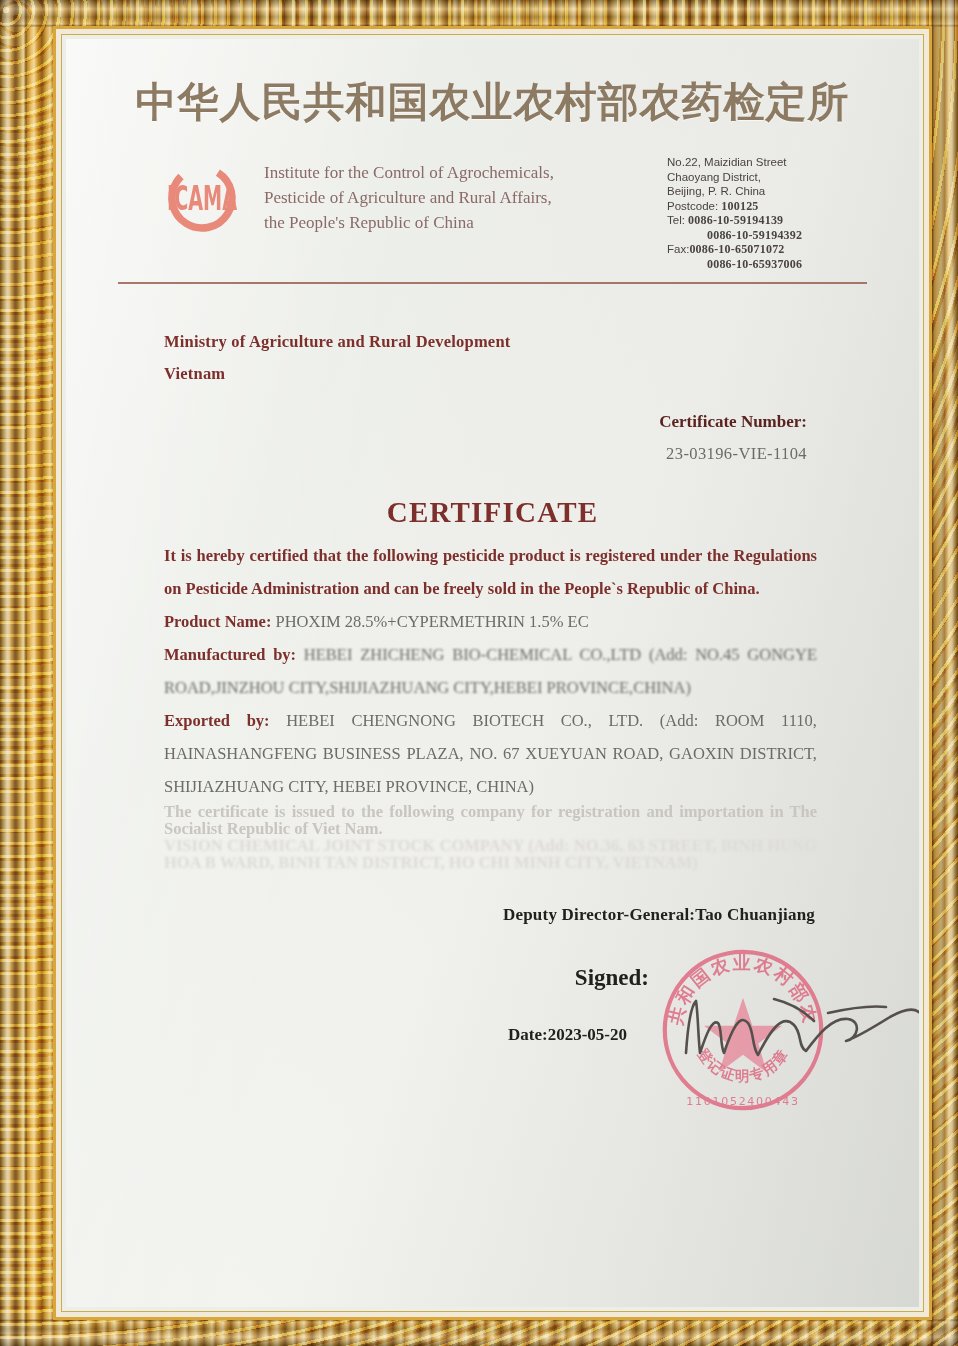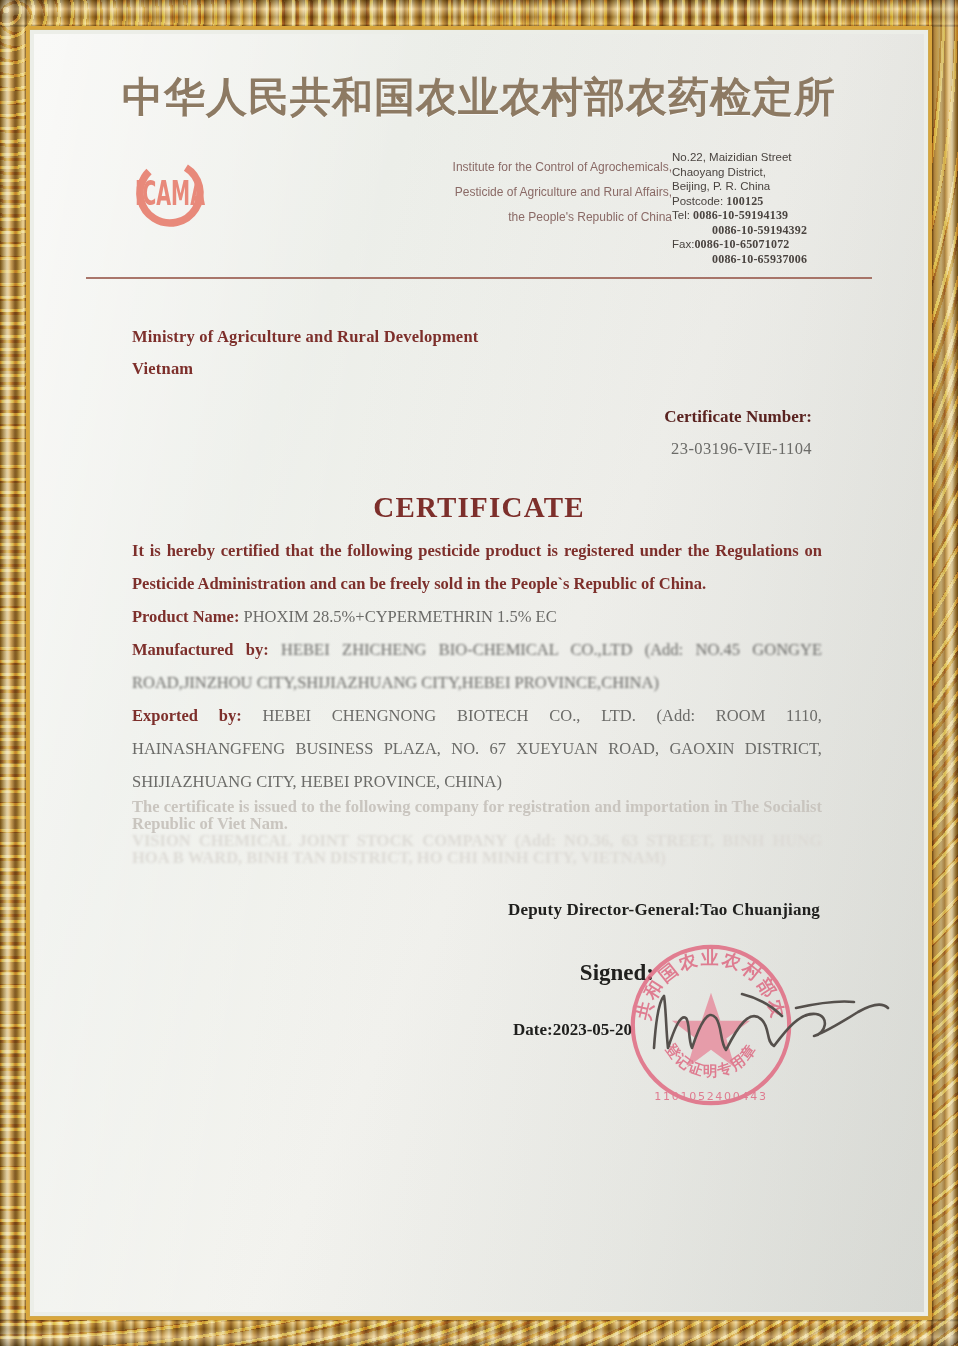--- a/index.html
+++ b/index.html
@@ -50,20 +50,22 @@
     mix-blend-mode:overlay;
   }
 
   
   .fillet{
     position:relative;
     height:100%;
     box-sizing:border-box;
     border:3px solid #d9a63c;
     background:#f2ead8;
+    padding:5px;
+    margin-left:27px;
   }
   .fillet2{
     height:100%;
     box-sizing:border-box;
     border:1px solid #cfa94e;
     background:#eceee8;
     padding:4px;
   }
 
   
@@ -96,23 +98,23 @@
   }
   .header-row{
     display:flex;align-items:flex-start;
     margin-top:22px;
     padding-left:42px;
   }
   .logo-cell{width:104px;flex:none;padding-top:6px;text-align:right;}
   .logo{width:84px;height:80px;display:block;}
   .org-cell{
     flex:1;
-    text-align:right;
-    font-family:Liberation Sans, sans-serif;
-    font-size:12px;
+    text-align:left;
+    font-family:Liberation Serif, serif;
+    font-size:17px;
     line-height:25px;
     color:#8a6a66;
     padding-top:8px;
   }
   .addr-cell{
     width:200px;flex:none;
     font-family:"Liberation Sans", sans-serif;
     font-size:11.5px;
     line-height:14.5px;
     color:#4a4440;

